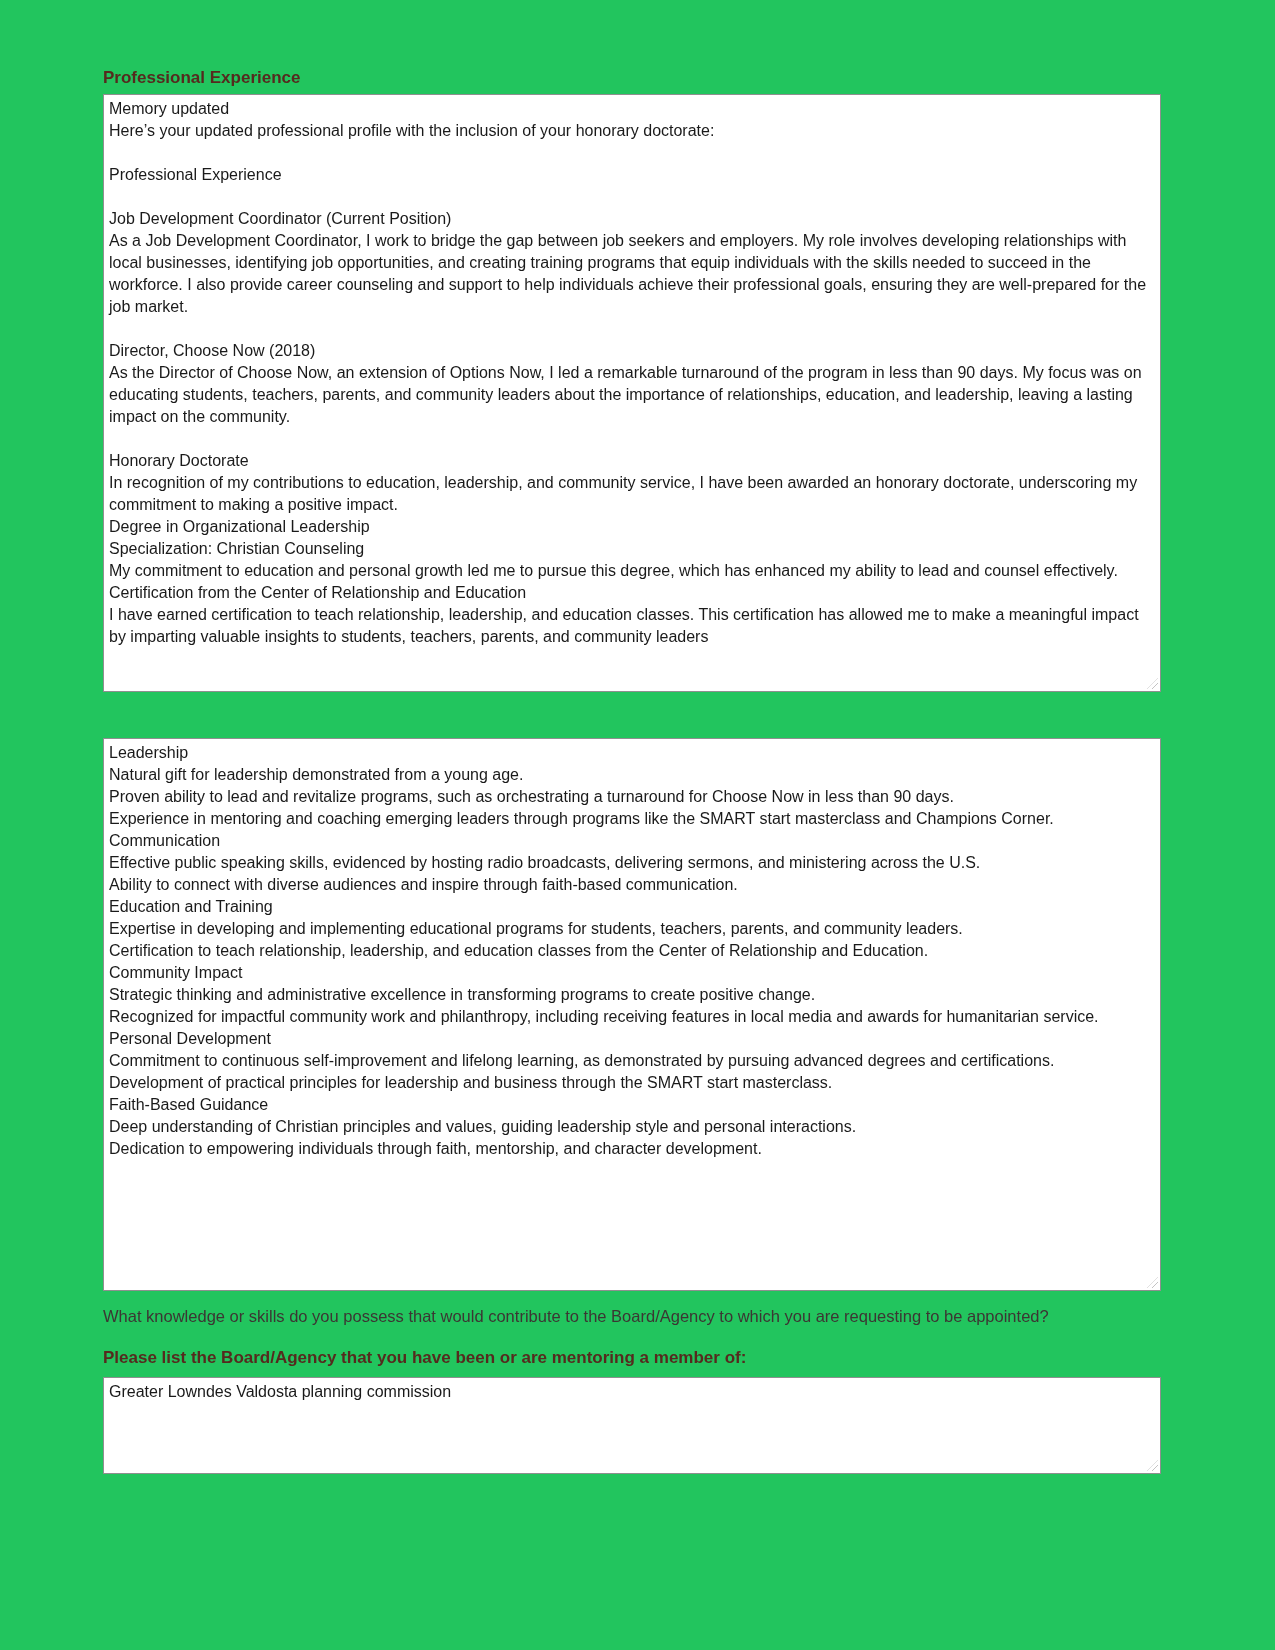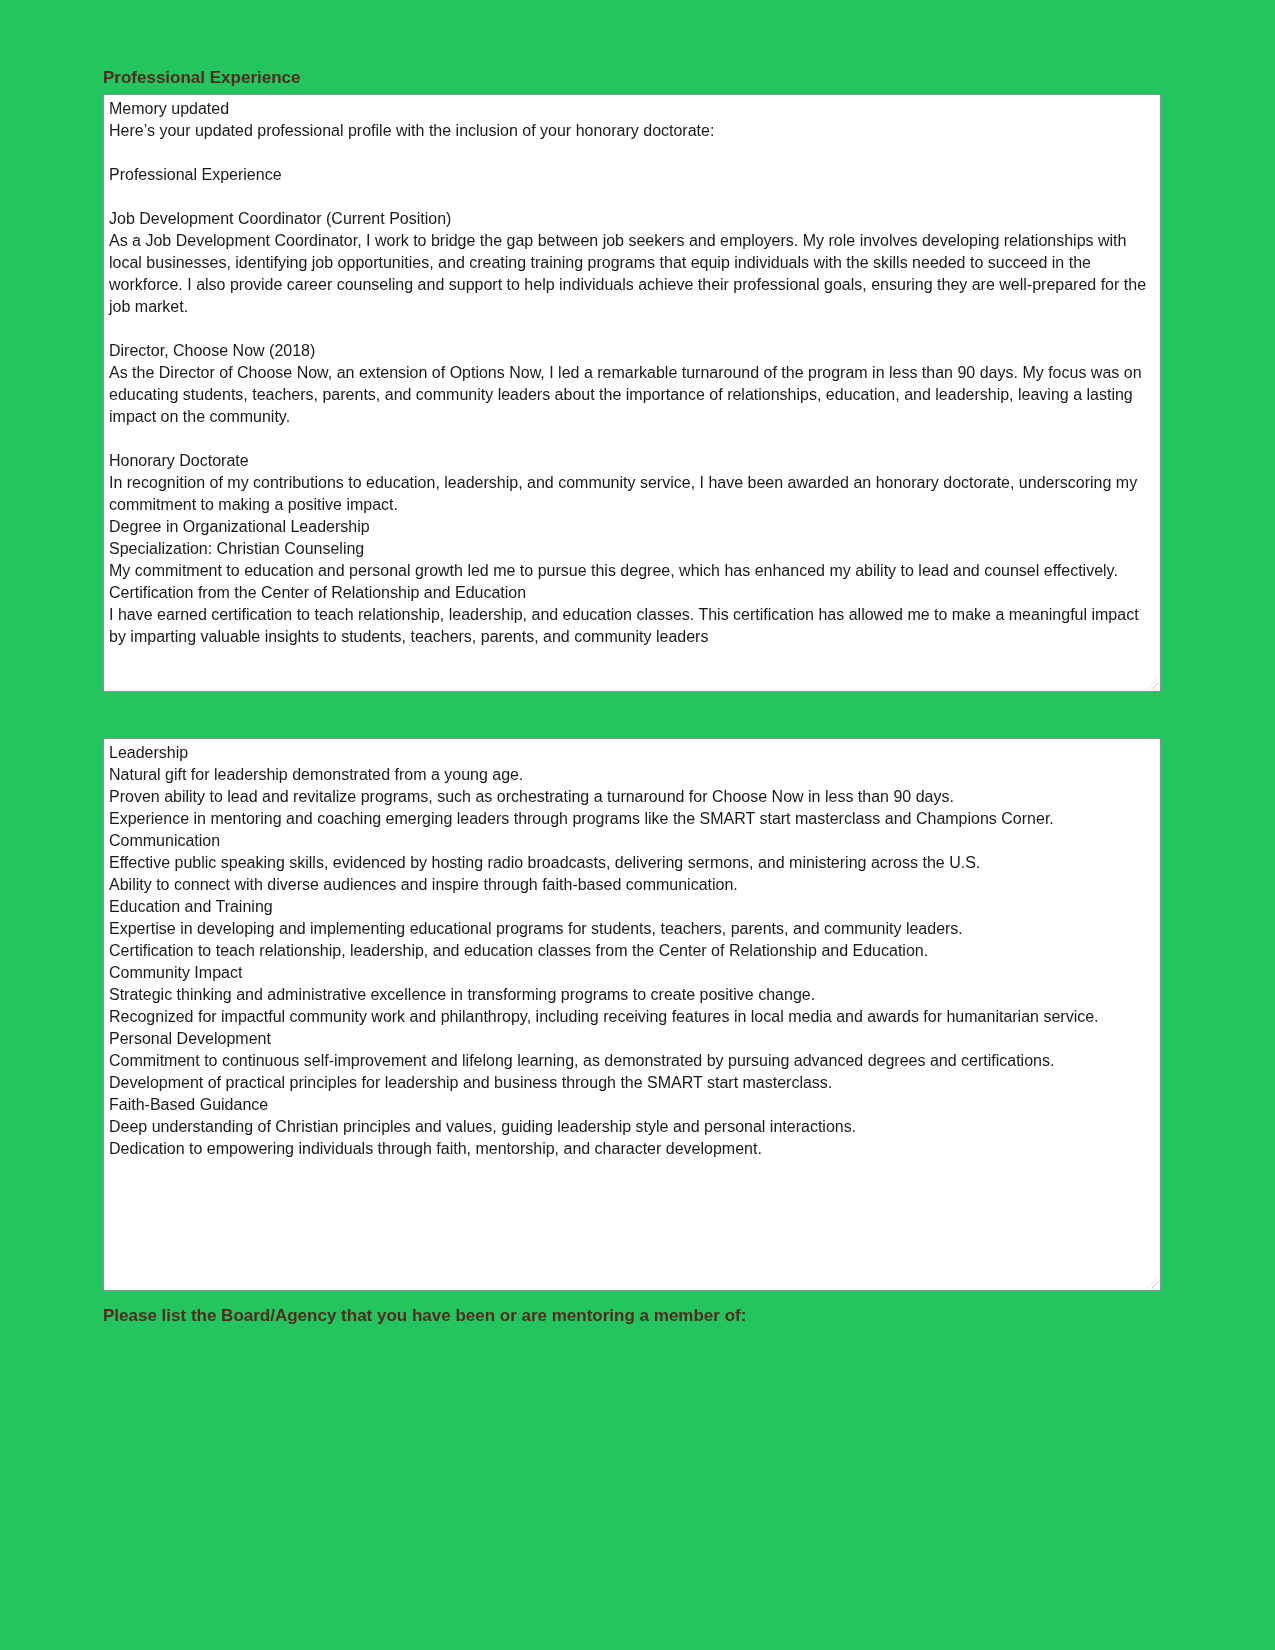--- a/index.html
+++ b/index.html
@@ -118,20 +118,25 @@
 Strategic thinking and administrative excellence in transforming programs to create positive change.
 Recognized for impactful community work and philanthropy, including receiving features in local media and awards for humanitarian service.
 Personal Development
 Commitment to continuous self-improvement and lifelong learning, as demonstrated by pursuing advanced degrees and certifications.
 Development of practical principles for leadership and business through the SMART start masterclass.
 Faith-Based Guidance
 Deep understanding of Christian principles and values, guiding leadership style and personal interactions.
 Dedication to empowering individuals through faith, mentorship, and character development.</textarea>
         <div class="grip"></div>
       </div>
+      <p class="question-text">What knowledge or skills do you possess that would contribute to the Board/Agency to which you are requesting to be appointed?</p>
     </section>
 
     <section class="section-board">
       <h3 class="field-label">Please list the Board/Agency that you have been or are mentoring a member of:</h3>
+      <div class="ta-wrap ta-sm">
+        <textarea class="field-textarea" spellcheck="false" style="">Greater Lowndes Valdosta planning commission</textarea>
+        <div class="grip"></div>
+      </div>
     </section>
 
   </div>
 </div>
 
 </body></html>

